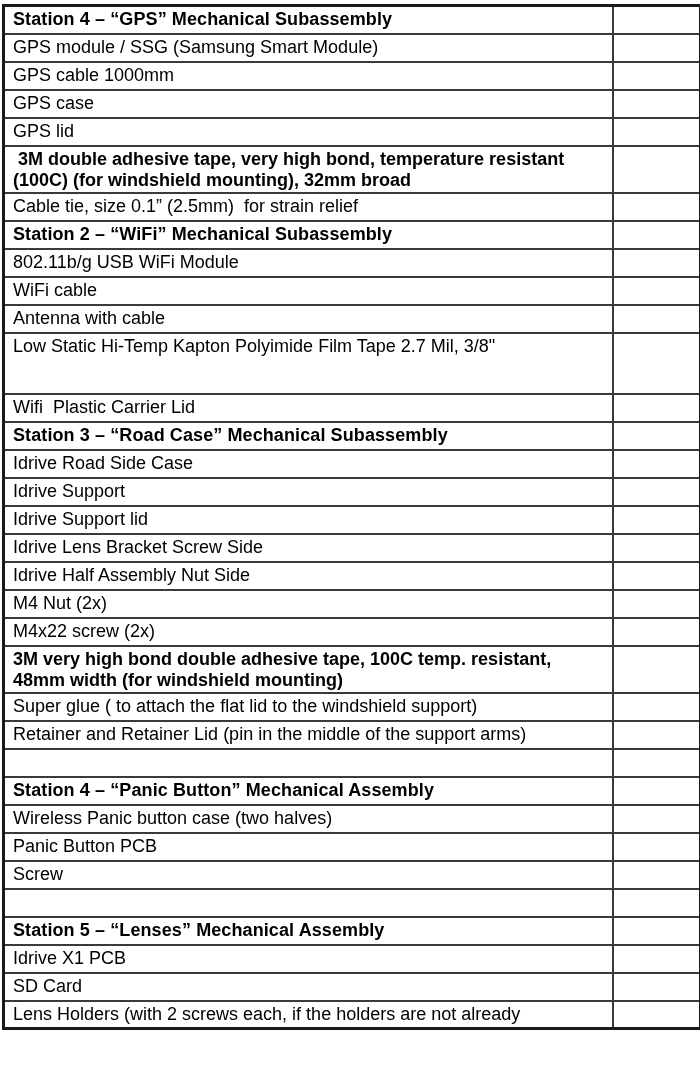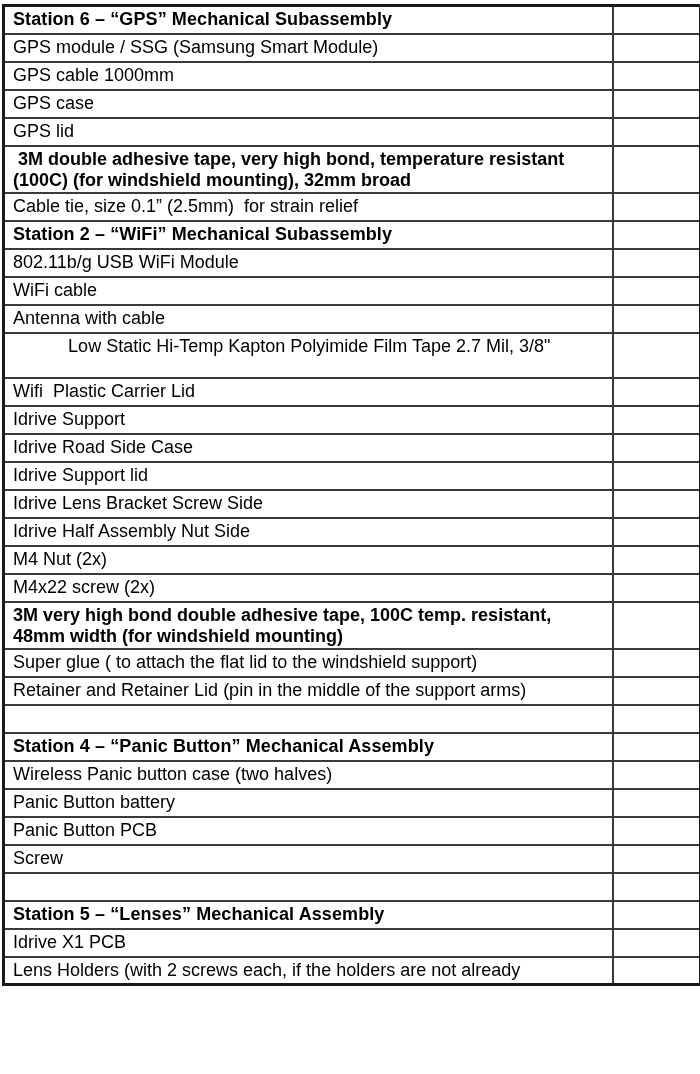--- a/index.html
+++ b/index.html
@@ -29,38 +29,38 @@
     font-size: 18px;
     line-height: 21.5px;
     padding: 2px 6px 0 8px;
     overflow: hidden;
     white-space: pre-wrap;
     word-wrap: break-word;
   }
   td.check-cell { padding: 0; }
   tr.row-single { height: 28px; }
   tr.row-double { height: 47px; font-weight: bold; }
-  tr.row-tall   { height: 45px; text-align: center; }
+  tr.row-tall   { height: 61px; }
   tr.row-blank  { height: 28px; }
   tr.row-header td.item-cell {
     font-weight: 700;
     letter-spacing: 0.1px;
   }
 </style>
 </head>
 <body>
 
 <table class="checklist">
   <colgroup>
     <col class="col-item">
     <col class="col-check">
   </colgroup>
   <tbody id="rows">
       <tr class="row-single row-header">
-        <td class="item-cell">Station 6 – “GPS” Mechanical Subassembly</td>
+        <td class="item-cell">Station 4 – “GPS” Mechanical Subassembly</td>
         <td class="check-cell"></td>
       </tr>
       <tr class="row-single">
         <td class="item-cell">GPS module / SSG (Samsung Smart Module)</td>
         <td class="check-cell"></td>
       </tr>
       <tr class="row-single">
         <td class="item-cell">GPS cable 1000mm</td>
         <td class="check-cell"></td>
       </tr>
@@ -98,26 +98,30 @@
         <td class="check-cell"></td>
       </tr>
       <tr class="row-tall">
         <td class="item-cell">Low Static Hi-Temp Kapton Polyimide Film Tape 2.7 Mil, 3/8"</td>
         <td class="check-cell"></td>
       </tr>
       <tr class="row-single">
         <td class="item-cell">Wifi  Plastic Carrier Lid</td>
         <td class="check-cell"></td>
       </tr>
-      <tr class="row-single">
-        <td class="item-cell">Idrive Support</td>
+      <tr class="row-single row-header">
+        <td class="item-cell">Station 3 – “Road Case” Mechanical Subassembly</td>
         <td class="check-cell"></td>
       </tr>
       <tr class="row-single">
         <td class="item-cell">Idrive Road Side Case</td>
+        <td class="check-cell"></td>
+      </tr>
+      <tr class="row-single">
+        <td class="item-cell">Idrive Support</td>
         <td class="check-cell"></td>
       </tr>
       <tr class="row-single">
         <td class="item-cell">Idrive Support lid</td>
         <td class="check-cell"></td>
       </tr>
       <tr class="row-single">
         <td class="item-cell">Idrive Lens Bracket Screw Side</td>
         <td class="check-cell"></td>
       </tr>
@@ -152,41 +156,41 @@
       </tr>
       <tr class="row-single row-header">
         <td class="item-cell">Station 4 – “Panic Button” Mechanical Assembly</td>
         <td class="check-cell"></td>
       </tr>
       <tr class="row-single">
         <td class="item-cell">Wireless Panic button case (two halves)</td>
         <td class="check-cell"></td>
       </tr>
       <tr class="row-single">
-        <td class="item-cell">Panic Button battery</td>
-        <td class="check-cell"></td>
-      </tr>
-      <tr class="row-single">
         <td class="item-cell">Panic Button PCB</td>
         <td class="check-cell"></td>
       </tr>
       <tr class="row-single">
         <td class="item-cell">Screw</td>
         <td class="check-cell"></td>
       </tr>
       <tr class="row-blank">
         <td class="item-cell"></td>
         <td class="check-cell"></td>
       </tr>
       <tr class="row-single row-header">
         <td class="item-cell">Station 5 – “Lenses” Mechanical Assembly</td>
         <td class="check-cell"></td>
       </tr>
       <tr class="row-single">
         <td class="item-cell">Idrive X1 PCB</td>
         <td class="check-cell"></td>
       </tr>
       <tr class="row-single">
+        <td class="item-cell">SD Card</td>
+        <td class="check-cell"></td>
+      </tr>
+      <tr class="row-single">
         <td class="item-cell">Lens Holders (with 2 screws each, if the holders are not already</td>
         <td class="check-cell"></td>
       </tr>
     </tbody>
 </table>
 
 </body></html>

